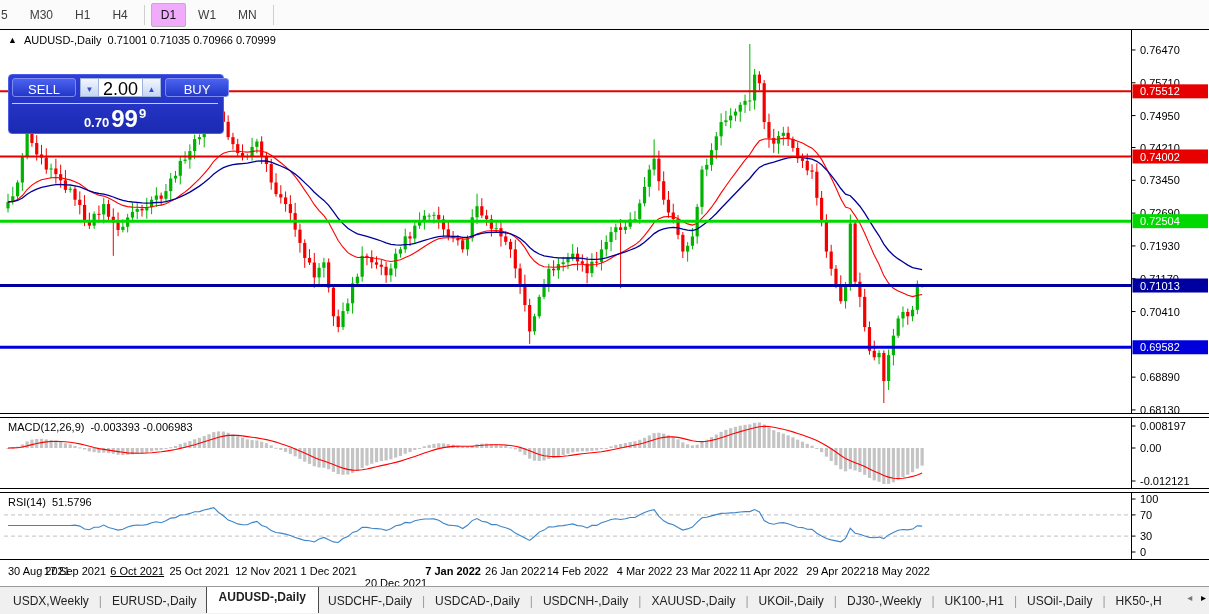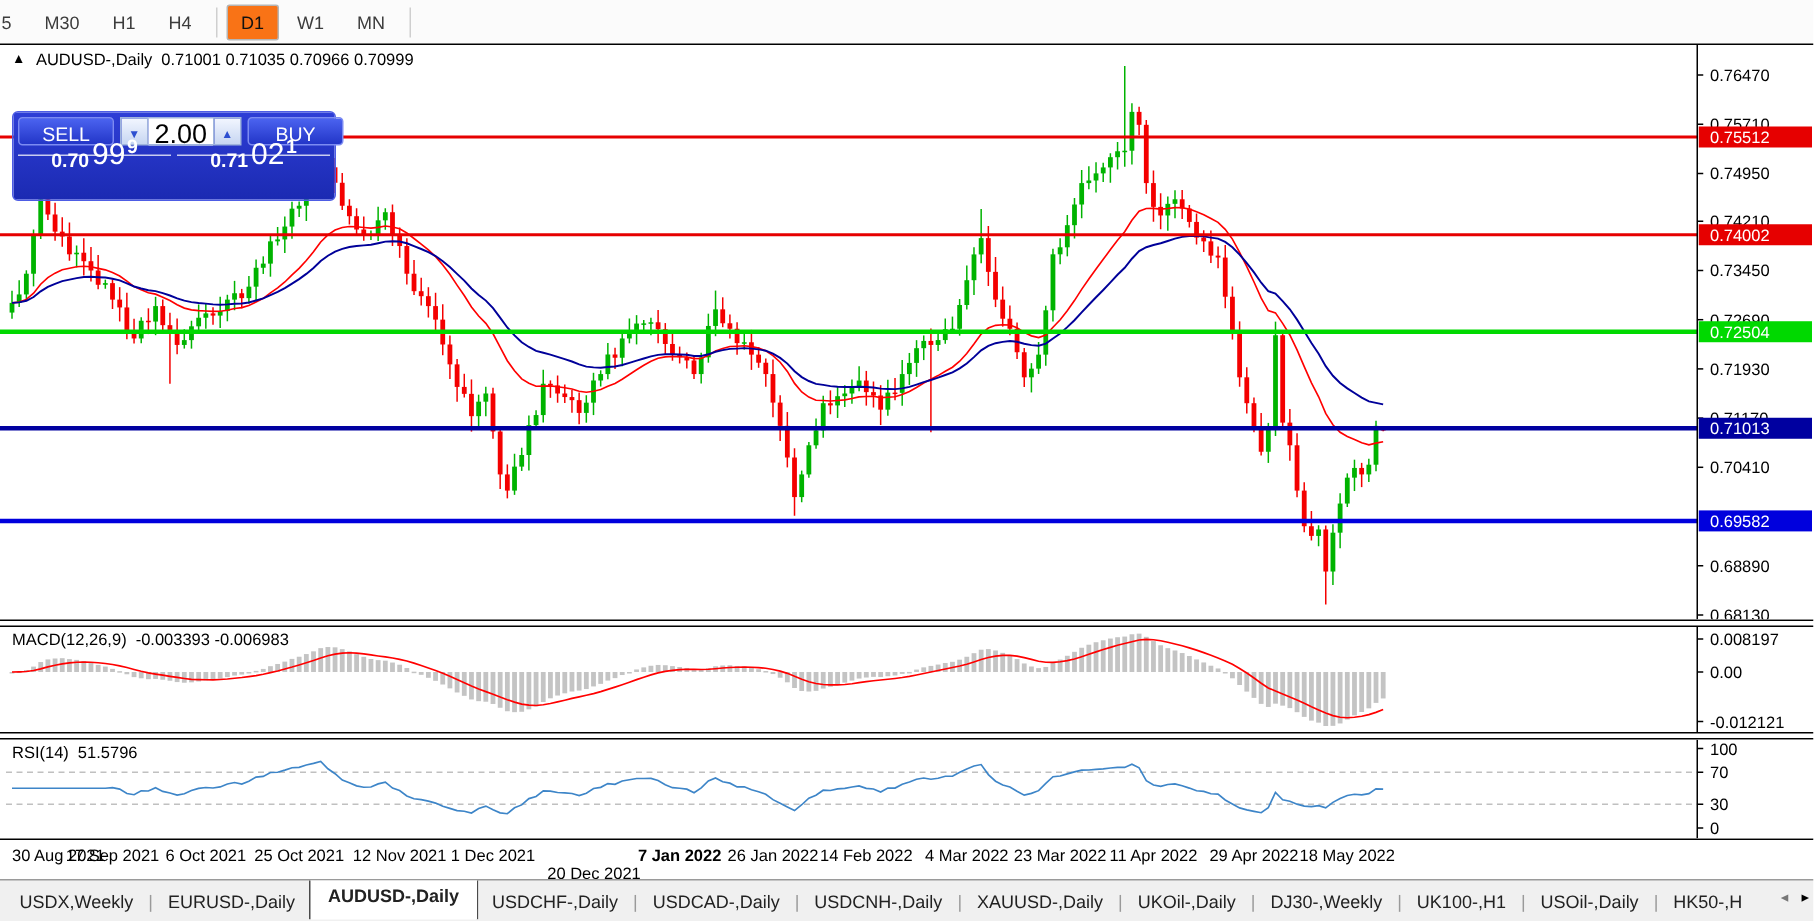--- a/index.html
+++ b/index.html
@@ -2,21 +2,21 @@
 <html><head>
 <meta charset="utf-8">
 <style>
   html,body{margin:0;padding:0;width:1209px;height:614px;background:#fff;overflow:hidden;
     font-family:"Liberation Sans",sans-serif;position:relative}
   
   #toolbar{position:absolute;left:0;top:0;width:1209px;height:29px;background:#fbfbfb;
     display:flex;align-items:center}
   .tf{font-size:12px;color:#3c3c3c;padding:4px 9px;border:1px solid transparent;border-radius:2px;margin:0 1px;cursor:default}
   .tf.first{margin-left:-9px}
-  .tf.active{background:#f97316;border:1px solid #b5b5b5;color:#111}
+  .tf.active{background:#f0abfc;border:1px solid #b5b5b5;color:#111}
   .tbsep{width:1px;height:20px;background:#cfcfcf;margin:0 5px}
   
   .panel{position:absolute;left:0;width:1209px;background:#fff;border-top:1px solid #000;
     border-bottom:1px solid #000;box-sizing:border-box;overflow:hidden}
   #p-main{top:29px;height:385px}
   #p-macd{top:417px;height:72px}
   #p-rsi{top:492px;height:68px}
   .panel svg{position:absolute;left:0;top:0;display:block}
   .paneltitle{position:absolute;left:8px;top:3px;font-size:11px;color:#000;z-index:6;white-space:nowrap}
   .paneltitle .sp{margin-right:6px}
@@ -28,23 +28,23 @@
   #wrow1{display:flex;align-items:stretch;height:26px;padding:3px 3px 4px 3px;box-sizing:border-box}
   .tradebtn{flex:0 0 62px;background:linear-gradient(#4b63f0,#2336c8);border:1px solid #7c8bf2;
     border-radius:3px;color:#fff;font-size:13px;text-align:center;line-height:21px;cursor:pointer}
   #spinner{flex:1;display:flex;margin:0 4px}
   .spinbtn{width:17px;background:linear-gradient(#f2f6ff,#c7d6f2);border:1px solid #9fb4dc;
     color:#2d4fd0;font-size:8px;text-align:center;line-height:21px;cursor:pointer}
   #volfield{flex:1;background:#fff;border-top:1px solid #9fb4dc;border-bottom:1px solid #9fb4dc;
     color:#000;font-size:18px;text-align:right;padding:0 4px;line-height:21px}
   #wrow2{display:flex;height:31px;margin-top:2px;padding:0 3px}
   .bigprice{flex:1;display:flex;align-items:flex-end;justify-content:center;color:#fff;
-    border-top:1px solid rgba(255,255,255,.75);padding-bottom:17px}
+    border-top:1px solid rgba(255,255,255,.75);padding-bottom:1px}
   .bigprice .pre{font-size:13px;font-weight:bold;margin:0 2px 3px 0}
-  .bigprice .big{font-size:20px;line-height:28px;font-weight:normal}
+  .bigprice .big{font-size:24px;line-height:28px;font-weight:bold}
   .bigprice .sup{font-size:13px;font-weight:bold;margin:0 0 12px 1px}
   .bigprice.left{margin-right:2px}
   .bigprice.right{margin-left:2px}
   
   #dates{position:absolute;left:0;top:560px;width:1209px;height:26px;background:#fff}
   .datelabel{position:absolute;top:5px;font-size:11px;color:#000;white-space:nowrap;transform:translateX(-50%)}
   .datelabel.flush{transform:none}
   
   #tabbar{position:absolute;left:0;top:586px;width:1209px;height:28px;background:#f0f0f0;
     border-top:1px solid #9a9a9a;display:flex;align-items:center;box-sizing:border-box;overflow:hidden;padding-left:4px}
@@ -517,25 +517,20 @@
         <div class="spinbtn">▲</div>
       </div>
       <div class="tradebtn">BUY</div>
     </div>
     <div id="wrow2">
       <div class="bigprice left">
         <span class="pre">0.70</span>
           <span class="big">99</span>
           <span class="sup">9</span>
       </div>
-      <div class="bigprice right">
-        <span class="pre">0.71</span>
-          <span class="big">02</span>
-          <span class="sup">1</span>
-      </div>
     </div>
   </div>
 </div>
 
 <div class="panel" id="p-macd">
   <svg id="svg-macd" width="1209" height="70">
       <g>
         <rect x="6.4" y="30" width="3.2" height="1" fill="#c4c4c4"></rect>
         <rect x="11.186" y="29.684003919578206" width="3.2" height="1" fill="#c4c4c4"></rect>
         <rect x="15.972" y="28.663233756179697" width="3.2" height="1.3367662438203034" fill="#c4c4c4"></rect>
@@ -765,21 +760,21 @@
       </g>
     </svg>
   <div class="paneltitle">
     <span class="sp">RSI(14)</span><span>51.5796</span>
   </div>
 </div>
 
 <div id="dates">
     <span class="datelabel flush" style="left: 8px;">30 Aug 2021</span>
     <span class="datelabel" style="left: 75.004px;">17 Sep 2021</span>
-    <span class="datelabel" style="left: 137.222px;">6 Oct 2021</span>
+    <span class="datelabel" style="left: 137.222px; text-decoration: underline;">6 Oct 2021</span>
     <span class="datelabel" style="left: 199.44px;">25 Oct 2021</span>
     <span class="datelabel" style="left: 266.444px;">12 Nov 2021</span>
     <span class="datelabel" style="left: 328.662px;">1 Dec 2021</span>
     <span class="datelabel" style="left: 396px; margin-top: 12px;">20 Dec 2021</span>
     <span class="datelabel" style="left: 453.098px; font-weight: bold;">7 Jan 2022</span>
     <span class="datelabel" style="left: 515.316px;">26 Jan 2022</span>
     <span class="datelabel" style="left: 577.534px;">14 Feb 2022</span>
     <span class="datelabel" style="left: 644.538px;">4 Mar 2022</span>
     <span class="datelabel" style="left: 706.756px;">23 Mar 2022</span>
     <span class="datelabel" style="left: 768.974px;">11 Apr 2022</span>

